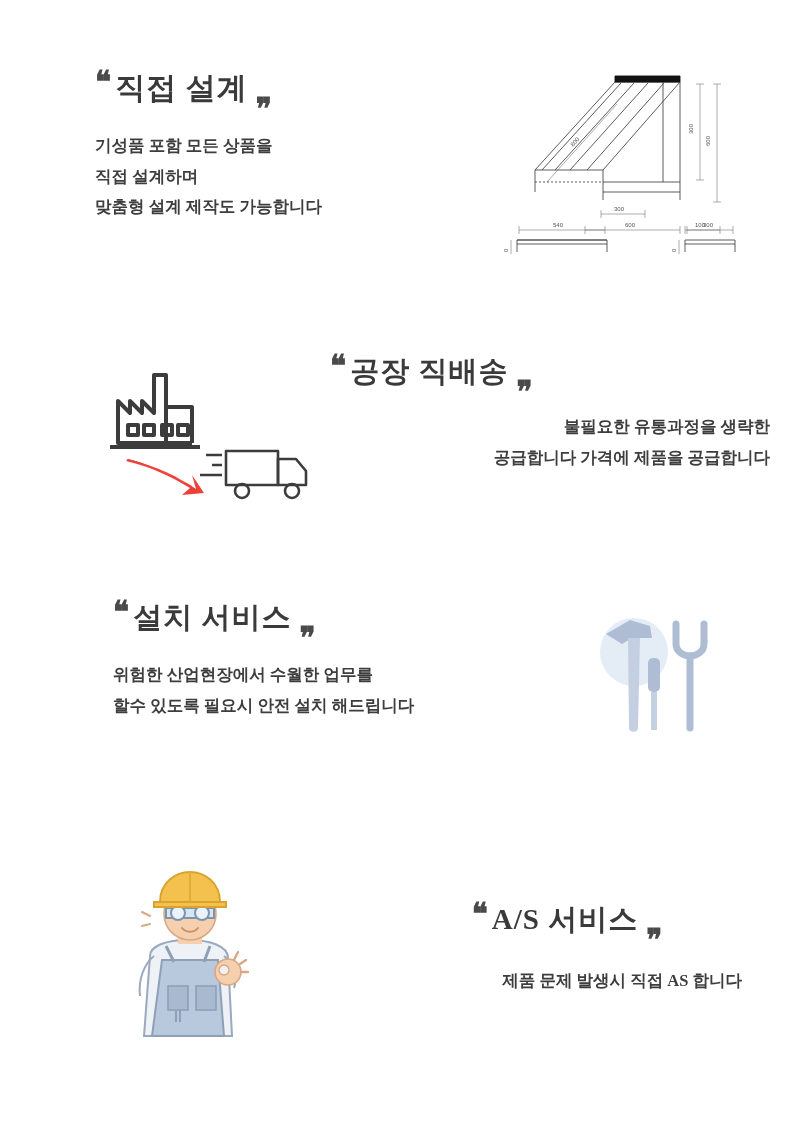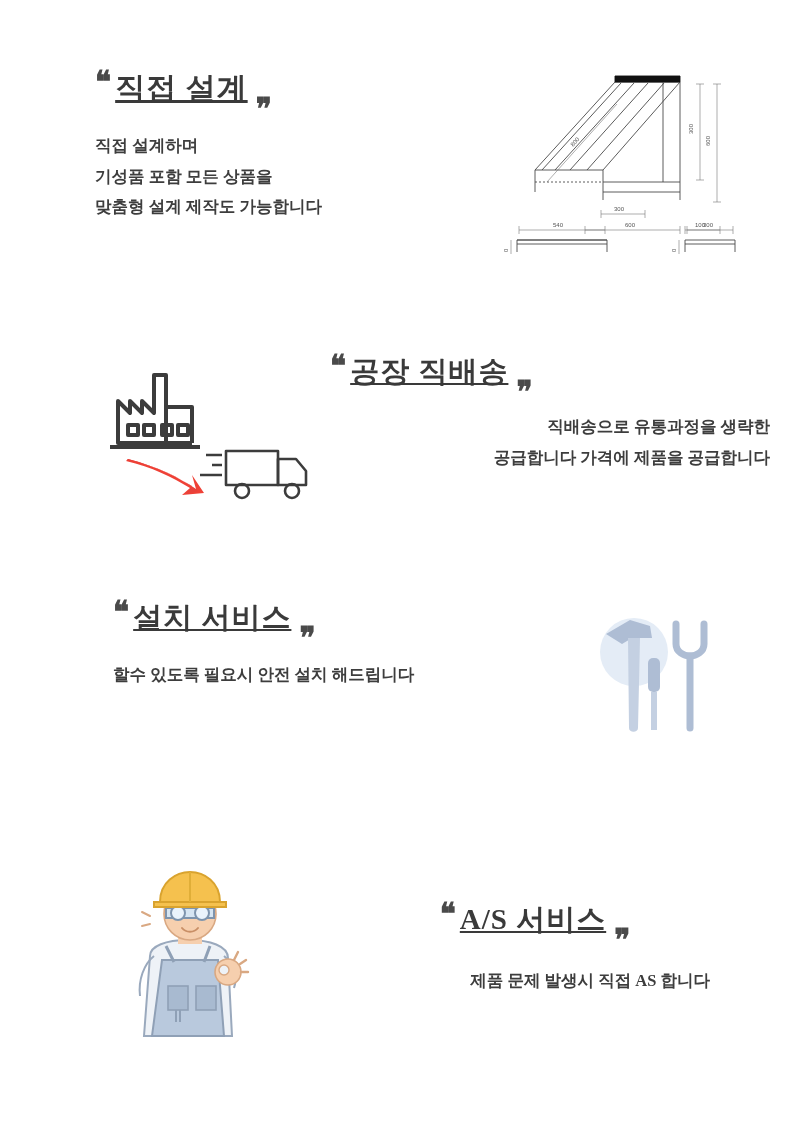--- a/index.html
+++ b/index.html
@@ -28,21 +28,20 @@
 
   .heading {
     font-family: "Liberation Serif", serif;
     font-size: 29px;
     font-weight: 700;
     letter-spacing: 1px;
     color: #3a3a3a;
     white-space: nowrap;
     display: inline-block;
     position: relative;
-    text-decoration: underline;
   }
   .quote-open, .quote-close {
     color: #4a4a4a;
     font-weight: 700;
     font-family: "Liberation Serif", serif;
     line-height: 0.8;
     display: inline-block;
   }
   .quote-open {
     font-size: 30px;
@@ -105,21 +104,21 @@
 
   #tools-icon {
     position: absolute;
     left: 592px;
     top: 600px;
     width: 135px;
     height: 160px;
   }
 
   
-  #sec-as { left: 360px; top: 900px; width: 350px; }
+  #sec-as { left: 392px; top: 900px; width: 350px; }
   #sec-as .head-wrap { text-align: center; }
   #sec-as .heading { font-size: 29px; }
   #sec-as .body-text { margin-top: 26px; text-align: right; }
 
   #worker-icon {
     position: absolute;
     left: 110px;
     top: 860px;
     width: 165px;
     height: 185px;
@@ -135,22 +134,22 @@
 </head>
 <body>
 
 <div class="page">
 
   <div class="section" id="sec-design">
     <div class="head-wrap">
       <span class="quote-open">❝</span><span class="heading">직접 설계</span><span class="quote-close">❞</span>
     </div>
     <div class="body-text align-left">
+      <div>기성품 포함 모든 상품을</div>
       <div>직접 설계하며</div>
-      <div>기성품 포함 모든 상품을</div>
       <div>맞춤형 설계 제작도 가능합니다</div>
     </div>
   </div>
 
   <div id="drawing">
     <svg width="245" height="205" viewBox="0 0 245 205" xmlns="http://www.w3.org/2000/svg">
       <g stroke="#4a4a4a" fill="none" stroke-width="0.9">
 
         <polygon points="40,108 120,20 185,20 108,108" fill="none"></polygon>
         <polygon points="120,20 185,20 185,14 120,14" fill="#111111" stroke="#111"></polygon>
@@ -221,21 +220,21 @@
       <text class="dim-text" x="13" y="190" transform="rotate(-90 13 190)">0</text>
       <text class="dim-text" x="181" y="190" transform="rotate(-90 181 190)">0</text>
     </svg>
   </div>
 
   <div class="section" id="sec-factory">
     <div class="head-wrap">
       <span class="quote-open">❝</span><span class="heading">공장 직배송</span><span class="quote-close">❞</span>
     </div>
     <div class="body-text align-right">
-      <div>직배송으로 유통과정을 생략한</div>
+      <div>불필요한 유통과정을 생략한</div>
       <div>공급합니다 가격에 제품을 공급합니다</div>
     </div>
   </div>
 
   <div id="factory-icon">
     <svg width="240" height="160" viewBox="0 0 240 160" xmlns="http://www.w3.org/2000/svg">
 
       <g stroke="#3c3c3c" fill="none" stroke-width="4" stroke-linejoin="round">
         <path d="M18,88 L18,46 L30,58 L30,46 L42,58 L42,46 L54,58 L54,20 L66,20 L66,88 Z"></path>
         <path d="M18,88 L92,88"></path>
@@ -260,20 +259,21 @@
         <path d="M106,100 L122,100 M112,110 L122,110 M100,120 L122,120"></path>
       </g>
     </svg>
   </div>
 
   <div class="section" id="sec-install">
     <div class="head-wrap">
       <span class="quote-open">❝</span><span class="heading">설치 서비스</span><span class="quote-close">❞</span>
     </div>
     <div class="body-text align-left">
+      <div>위험한 산업현장에서 수월한 업무를</div>
       <div>할수 있도록 필요시 안전 설치 해드립니다</div>
     </div>
   </div>
 
   <div id="tools-icon">
     <svg width="135" height="160" viewBox="0 0 135 160" xmlns="http://www.w3.org/2000/svg">
       <circle cx="42" cy="52" r="34" fill="#e4ecf6"></circle>
 
       <g>
         <path d="M14,34 L38,20 L58,26 L60,38 L40,38 L30,44 Z" fill="#aebdd4"></path>

